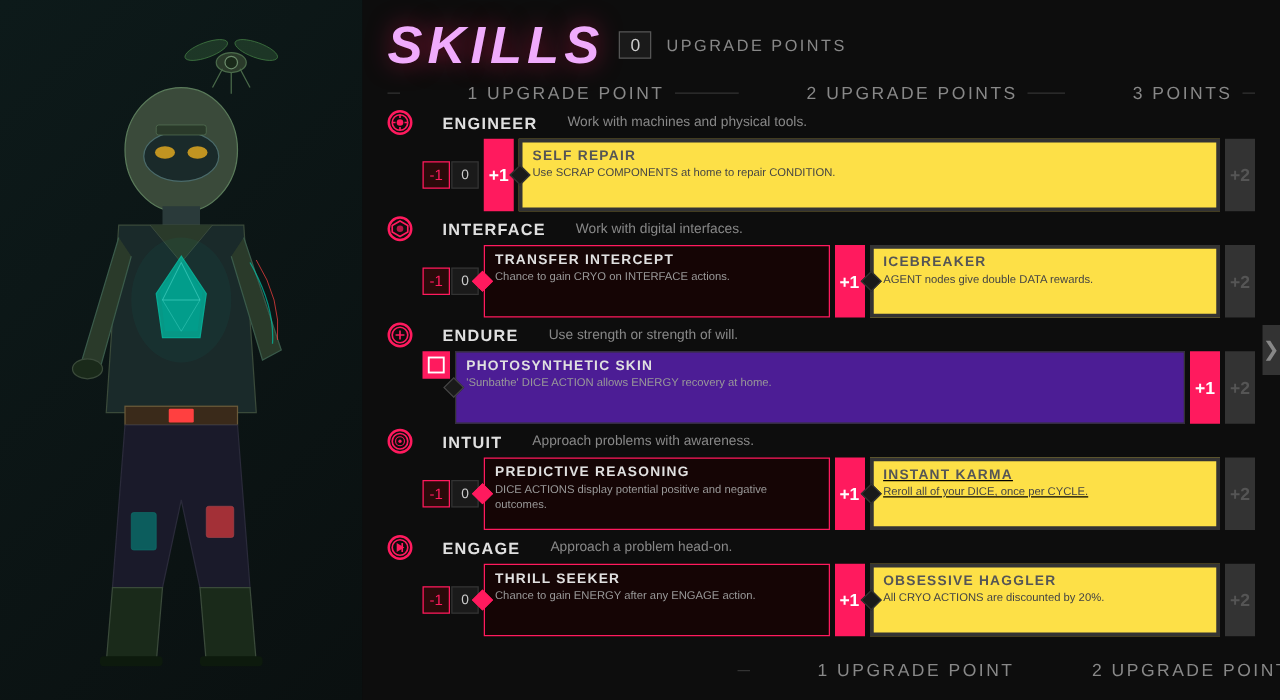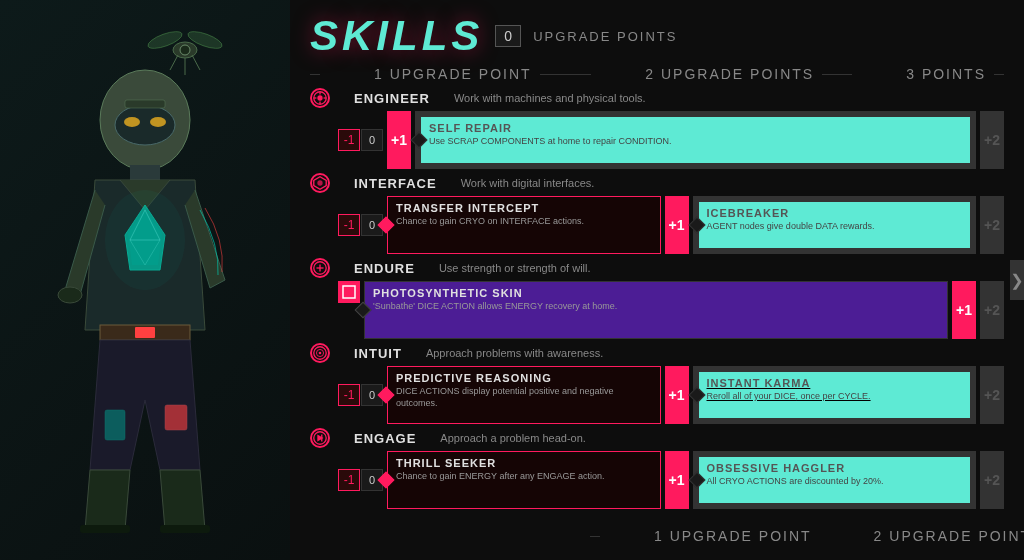--- a/index.html
+++ b/index.html
@@ -38,21 +38,21 @@
     .title-area {
       display: flex;
       align-items: center;
       padding: 12px 10px 6px 10px;
       gap: 12px;
     }
 
     .title-skills {
       font-size: 42px;
       font-weight: 900;
-      color: #5eead4;
+      color: #f0abfc;
       letter-spacing: 4px;
       font-style: italic;
       text-shadow: 0 0 20px rgba(255, 26, 94, 0.5);
     }
 
     .upgrade-points-box {
       border: 1px solid #555;
       padding: 2px 8px;
       color: #ccc;
       font-size: 14px;
@@ -243,22 +243,22 @@
     }
 
     .plus-btn.locked {
       background: #333;
       color: #555;
     }
 
     
     .skill-card-2 {
       flex: 1;
-      border: 6px solid #d946ef;
-      background: #5eead4;
+      border: 3px solid #d946ef;
+      background: #fde047;
       padding: 5px 8px;
       position: relative;
       min-height: 58px;
       opacity: 0.6;
     }
 
     .skill-card-2.has-content {
       opacity: 1;
       border-color: #333;
     }

